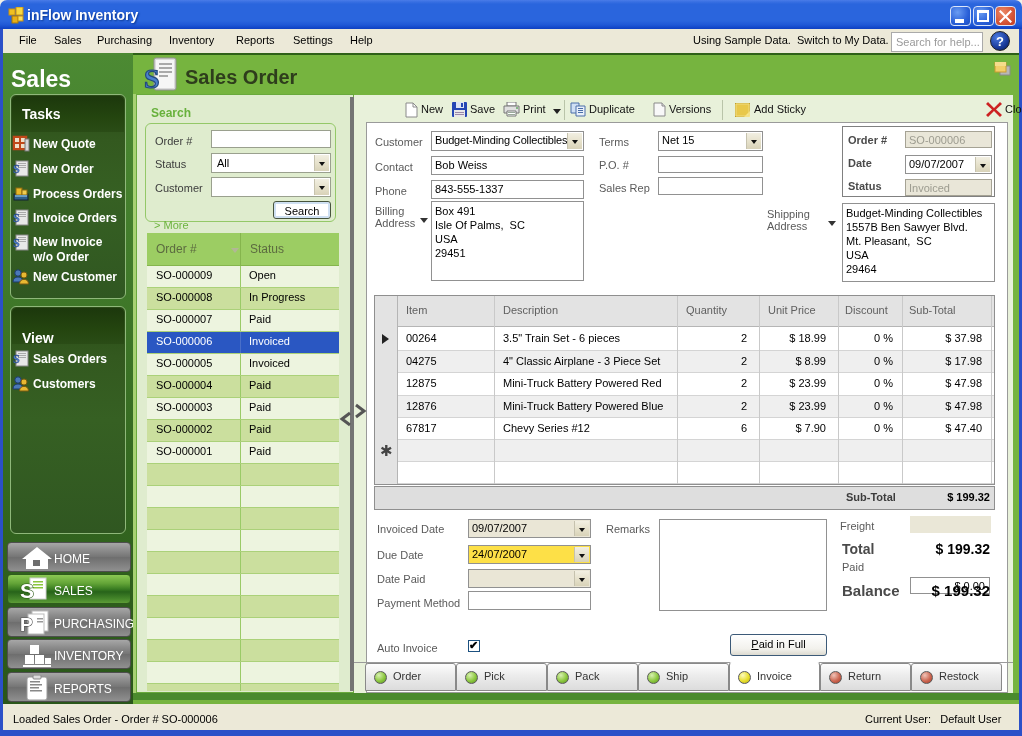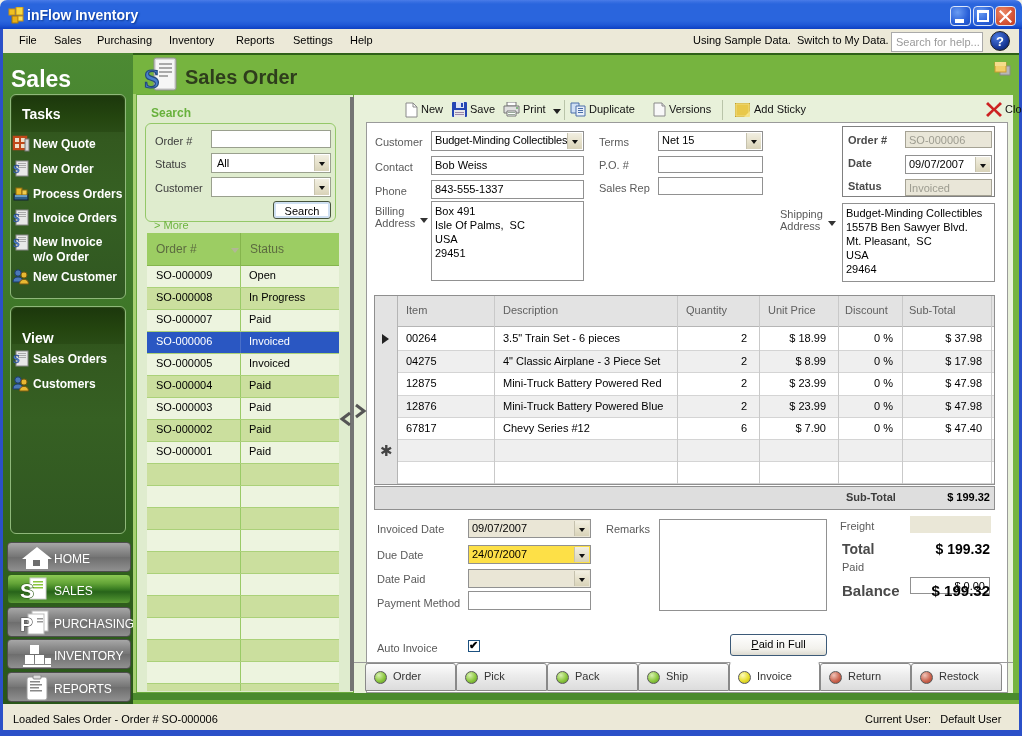--- a/index.html
+++ b/index.html
@@ -478,21 +478,21 @@
         <div class="finput" style="left:291px;top:33px;width:105px;height:17px;"></div>
         <div class="flabel" style="left:232px;top:59px;">Sales Rep</div>
         <div class="finput" style="left:291px;top:54px;width:105px;height:18px;"></div>
         <div class="abs" style="left:475px;top:3px;width:153px;height:71px;border:1px solid #808080;"></div>
         <div class="blabel" style="left:481px;top:11px;">Order #</div>
         <div class="fdisabled" style="left:538px;top:8px;width:87px;height:17px;">SO-000006</div>
         <div class="blabel" style="left:481px;top:34px;">Date</div>
         <div class="finput" style="left:538px;top:32px;width:87px;height:19px;">09/07/2007<div class="combobtn"></div></div>
         <div class="blabel" style="left:481px;top:57px;">Status</div>
         <div class="fdisabled" style="left:538px;top:56px;width:87px;height:17px;">Invoiced</div>
-        <div class="flabel" style="left:413px;top:85px;">Shipping<br>Address</div>
+        <div class="flabel" style="left:400px;top:85px;">Shipping<br>Address</div>
         <span class="abs" style="left:461px;top:98px;border:4px solid transparent;border-top:5px solid #333;"></span>
         <div class="finput" style="left:475px;top:80px;width:153px;height:79px;line-height:14px;">Budget-Minding Collectibles<br>1557B Ben Sawyer Blvd.<br>Mt. Pleasant,&nbsp; SC<br>USA<br>29464</div>
 
         <div id="itemsgrid">
           <div class="ighead">
             <div class="igcell" style="left:31px;top:8px;">Item</div>
             <div class="igcell" style="left:128px;top:8px;">Description</div>
             <div class="igcell" style="left:311px;top:8px;">Quantity</div>
             <div class="igcell" style="left:393px;top:8px;">Unit Price</div>
             <div class="igcell" style="left:470px;top:8px;">Discount</div>

